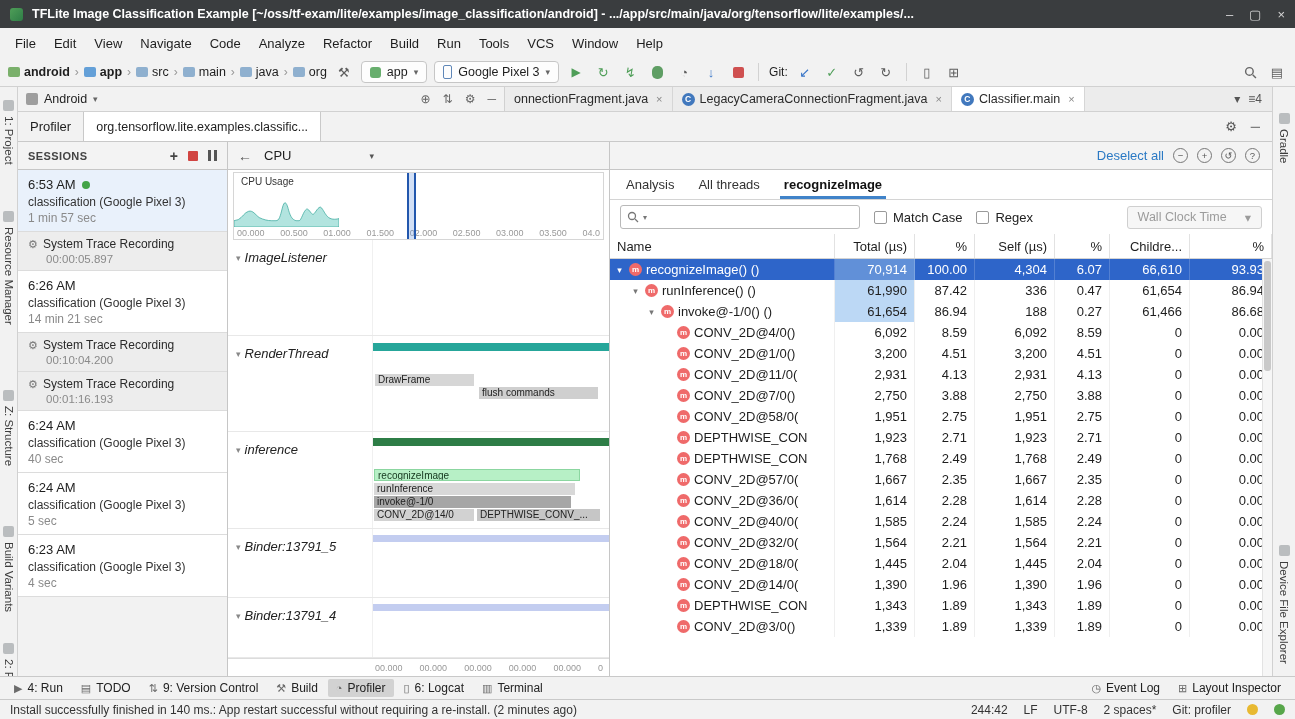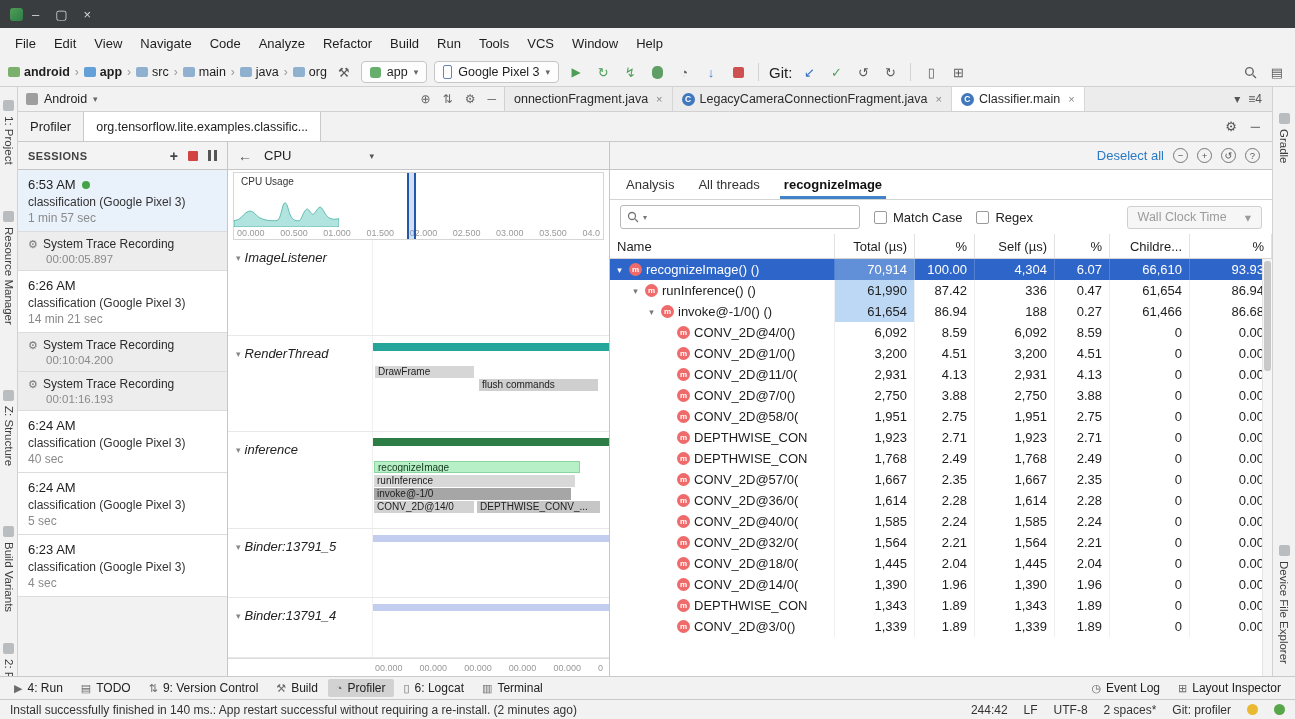--- a/index.html
+++ b/index.html
@@ -29,21 +29,21 @@
 .tb-ico{width:20px;height:20px;display:flex;align-items:center;justify-content:center;font-size:13px;color:#5d5d5d;}
 .combo{display:flex;align-items:center;gap:6px;border:1px solid #c6c6c6;border-radius:4px;background:#fdfdfd;height:22px;padding:0 8px;font-size:12.5px;}
 .combo .dd{color:#666;font-size:9px;}
 .app-ico{width:11px;height:11px;border-radius:3px;background:#67ae6d;}
 .phone-ico{width:9px;height:14px;border:1.5px solid #5f87b8;border-radius:2px;}
 .run-ico{color:#4f9e58;font-size:12px;}
 .stop-ico{width:11px;height:11px;background:#cf5050;border-radius:2px;}
 .bug-ico{width:11px;height:13px;background:#5f9e64;border-radius:5px;}
 .sep-v{width:1px;height:18px;background:#d2d2d2;margin:0 3px;}
 .tb-spring{flex:1;}
-.git-label{font-size:15px;}
+.git-label{font-size:12px;}
 
 
 .midwrap{flex:1;display:flex;min-height:0;}
 .stripe{width:18px;background:#f2f2f2;display:flex;flex-direction:column;align-items:center;flex:0 0 auto;}
 .stripe.left{border-right:1px solid #d1d1d1;}
 .stripe.right{width:23px;border-left:1px solid #d1d1d1;justify-content:space-between;}
 .stripe-top-ico{width:14px;height:14px;background:#5a5d5f;border-radius:2px;margin-top:5px;}
 .stripe-item{display:flex;flex-direction:column;align-items:center;gap:5px;}
 .stripe-item .ic{width:11px;height:11px;border-radius:2px;background:#8c9296;opacity:.55;}
 .v-label{writing-mode:vertical-rl;font-size:11.5px;color:#3d3d3d;white-space:nowrap;}
@@ -108,21 +108,21 @@
 .cpu-wave{position:absolute;left:0;right:0;bottom:12px;height:42px;}
 .cpu-axis{position:absolute;left:0;right:0;bottom:0;height:12px;display:flex;justify-content:space-between;align-items:center;padding:0 3px;font-size:9px;color:#999;z-index:1;}
 .cpu-sel{position:absolute;top:0;bottom:0;left:47%;width:9px;background:rgba(92,143,224,.28);border-left:2px solid #2257ad;border-right:2px solid #2257ad;z-index:2;}
 .cpu-threads{flex:1;overflow:hidden;}
 .thread-row{display:flex;border-bottom:1px solid #e8e8e8;}
 .thread-label{width:145px;padding:10px 4px 0 8px;display:flex;gap:4px;align-items:flex-start;border-right:1px solid #f0f0f0;flex:0 0 auto;}
 .thread-label .tri{color:#888;font-size:9px;margin-top:3px;}
 .thread-label .nm{font-size:13px;color:#222;font-style:italic;}
 .thread-chart{flex:1;position:relative;overflow:hidden;}
 .tbar{position:absolute;left:0;right:0;}
-.chip{position:absolute;height:12px;line-height:12px;font-size:10px;padding:0 3px;background:#d6d6d6;color:#222;white-space:nowrap;overflow:hidden;}
+.chip{position:absolute;height:12px;line-height:12px;font-size:10px;padding:0 3px;background:#d6d6d6;color:#222;white-space:nowrap;overflow:hidden;margin-top:8px;}
 .cpu-bottom{height:18px;border-top:1px solid #dcdcdc;display:flex;flex:0 0 auto;}
 .cpu-bottom .sp{width:145px;flex:0 0 auto;}
 .cpu-bottom .labels{flex:1;display:flex;justify-content:space-between;align-items:center;font-size:9px;color:#999;padding:0 6px 0 2px;}
 
 
 .analysis{flex:1;background:#fff;display:flex;flex-direction:column;min-width:0;}
 .an-tabs{height:30px;display:flex;align-items:stretch;border-bottom:1px solid #d4d4d4;padding:0 4px;flex:0 0 auto;}
 .an-tab{display:flex;align-items:center;padding:0 12px;color:#333;font-size:13px;position:relative;}
 .an-tab.active{font-weight:bold;color:#111;}
 .an-tab.active::after{content:"";position:absolute;left:8px;right:8px;bottom:0;height:3px;background:#4083c9;}
@@ -165,20 +165,21 @@
 .sb-dot.yellow{background:#e8b931;}
 .sb-dot.green{background:#57a64a;}
 </style>
 </head>
 <body>
 
 <div class="app">
 
   <div class="titlebar">
     <span class="as-logo"></span>
+    <span class="win-title">TFLite Image Classification Example [~/oss/tf-exam/lite/examples/image_classification/android] - .../app/src/main/java/org/tensorflow/lite/examples/...</span>
     <span class="winbtns">
       <span>–</span>
       <span>▢</span>
       <span>×</span>
     </span>
   </div>
 
   <div class="menubar">
       <span class="menu-item">File</span>
       <span class="menu-item">Edit</span>

